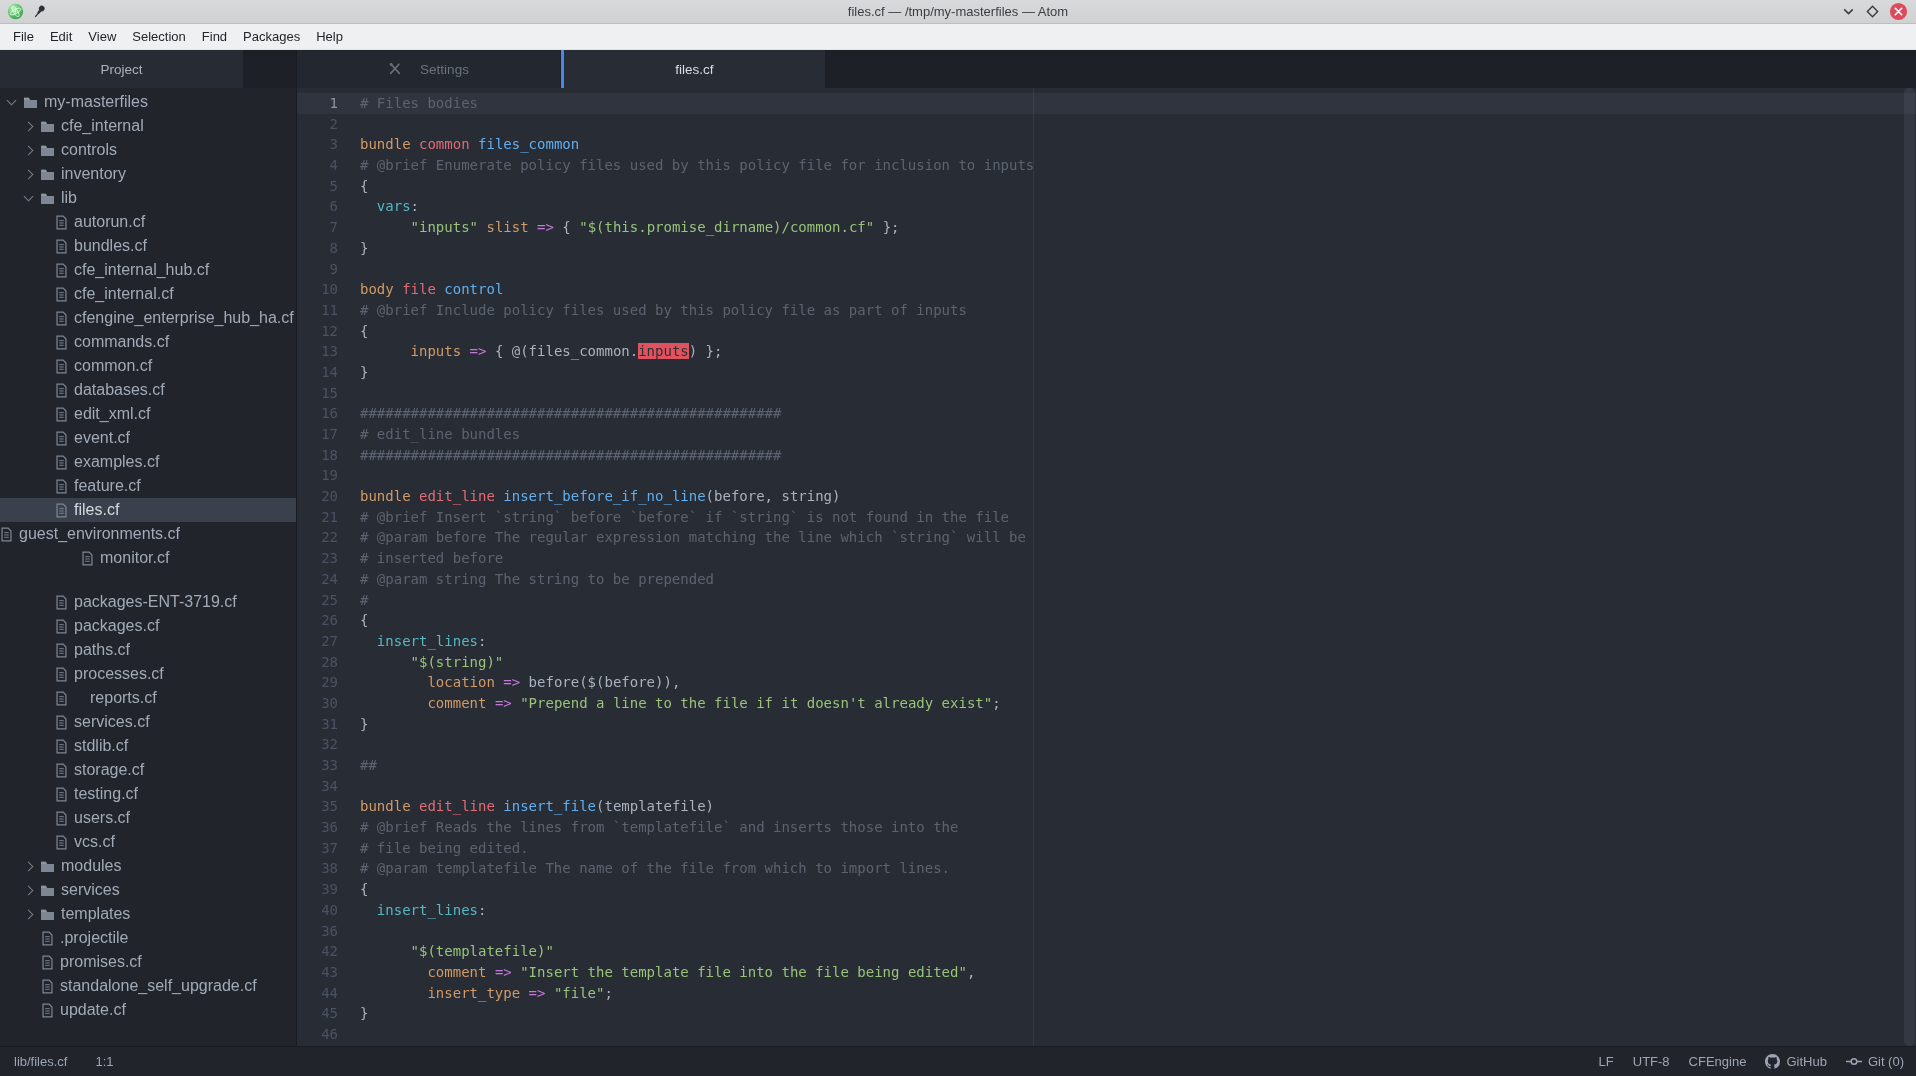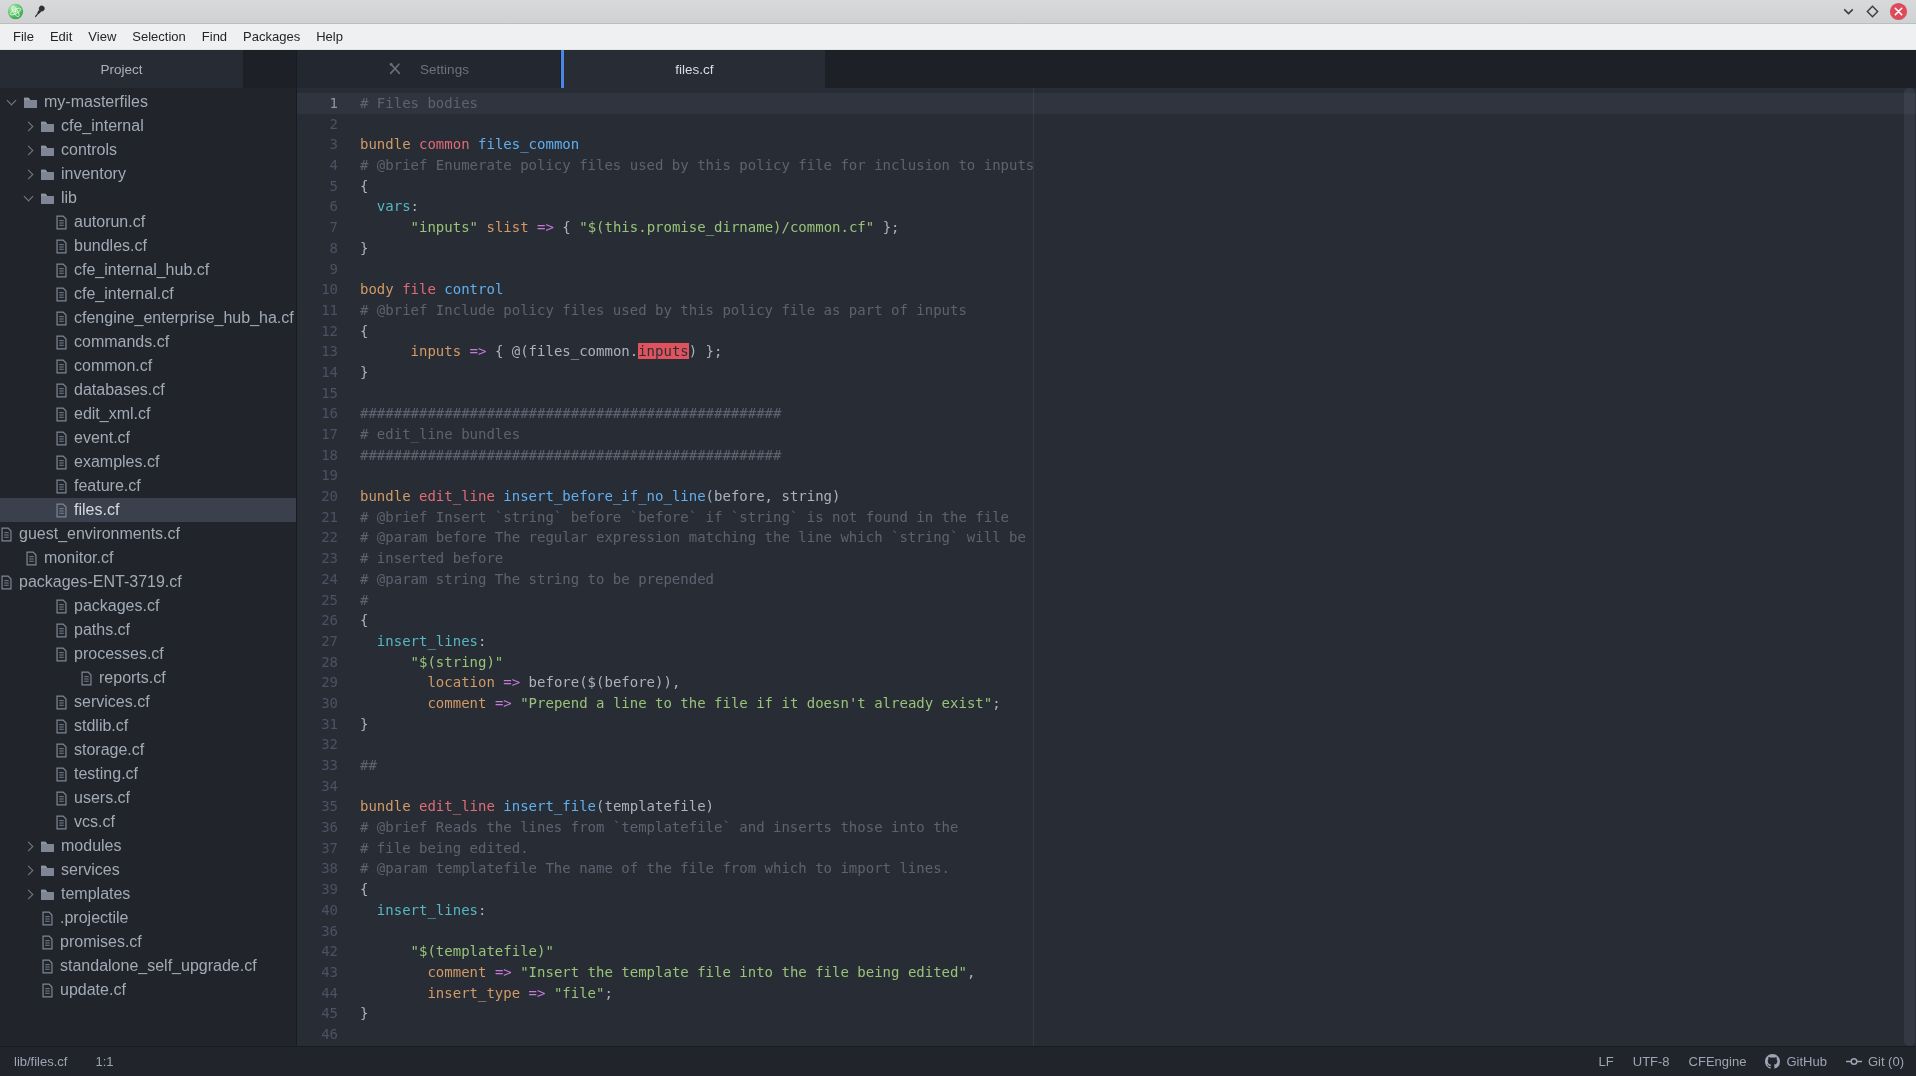--- a/index.html
+++ b/index.html
@@ -123,20 +123,21 @@
       </svg>
     </span>
     <span class="pin-wrap">
       <svg width="11" height="15" viewBox="0 0 12 16">
         <circle cx="6" cy="4" r="3.1" fill="#2e3133"></circle>
         <path d="M4.4 6.8h3.2L7 11H5z" fill="#2e3133"></path>
         <path d="M6 11v4.4" stroke="#2e3133" stroke-width="1.4"></path>
       </svg>
     </span>
   </div>
+  <div class="tb-title">files.cf — /tmp/my-masterfiles — Atom</div>
   <div class="tb-right">
     <span class="tb-btn">
       <svg width="15" height="15" viewBox="0 0 14 14">
           <path d="M3 5l4 4 4-4" fill="none" stroke="#3a3d40" stroke-width="1.4"></path>
         </svg>
     </span>
     <span class="tb-btn">
       <svg width="15" height="15" viewBox="0 0 14 14">
           <rect x="3.6" y="3.6" width="6.8" height="6.8" transform="rotate(45 7 7)" fill="none" stroke="#3a3d40" stroke-width="1.3"></rect>
         </svg>
@@ -337,30 +338,30 @@
         </div>
         <div class="tree-row" style="">
           <span class="tree-icon">
             <svg width="13" height="15" viewBox="0 0 14 16">
               <path d="M2.2 1.2h6.6l3 3V14.8H2.2z" fill="none" stroke="#7e8694" stroke-width="1.3"></path>
               <path d="M4.6 6h4.8M4.6 8.5h4.8M4.6 11h4.8" stroke="#7e8694" stroke-width="1"></path>
             </svg>
           </span>
           <span class="label">guest_environments.cf</span>
         </div>
-        <div class="tree-row" style="padding-left: 25px;">
+        <div class="tree-row" style="padding-left: 81px;">
           <span class="tree-icon">
             <svg width="13" height="15" viewBox="0 0 14 16">
               <path d="M2.2 1.2h6.6l3 3V14.8H2.2z" fill="none" stroke="#7e8694" stroke-width="1.3"></path>
               <path d="M4.6 6h4.8M4.6 8.5h4.8M4.6 11h4.8" stroke="#7e8694" stroke-width="1"></path>
             </svg>
           </span>
           <span class="label">monitor.cf</span>
         </div>
-        <div class="tree-row" style="">
+        <div class="tree-row" style="padding-left: 55px; margin-top: 20px;">
           <span class="tree-icon">
             <svg width="13" height="15" viewBox="0 0 14 16">
               <path d="M2.2 1.2h6.6l3 3V14.8H2.2z" fill="none" stroke="#7e8694" stroke-width="1.3"></path>
               <path d="M4.6 6h4.8M4.6 8.5h4.8M4.6 11h4.8" stroke="#7e8694" stroke-width="1"></path>
             </svg>
           </span>
           <span class="label">packages-ENT-3719.cf</span>
         </div>
         <div class="tree-row" style="padding-left: 55px;">
           <span class="tree-icon">
@@ -382,21 +383,21 @@
         </div>
         <div class="tree-row" style="padding-left: 55px;">
           <span class="tree-icon">
             <svg width="13" height="15" viewBox="0 0 14 16">
               <path d="M2.2 1.2h6.6l3 3V14.8H2.2z" fill="none" stroke="#7e8694" stroke-width="1.3"></path>
               <path d="M4.6 6h4.8M4.6 8.5h4.8M4.6 11h4.8" stroke="#7e8694" stroke-width="1"></path>
             </svg>
           </span>
           <span class="label">processes.cf</span>
         </div>
-        <div class="tree-row" style="padding-left: 80px;">
+        <div class="tree-row" style="padding-left: 55px; gap: 16px;">
           <span class="tree-icon">
             <svg width="13" height="15" viewBox="0 0 14 16">
               <path d="M2.2 1.2h6.6l3 3V14.8H2.2z" fill="none" stroke="#7e8694" stroke-width="1.3"></path>
               <path d="M4.6 6h4.8M4.6 8.5h4.8M4.6 11h4.8" stroke="#7e8694" stroke-width="1"></path>
             </svg>
           </span>
           <span class="label">reports.cf</span>
         </div>
         <div class="tree-row" style="padding-left: 55px;">
           <span class="tree-icon">

